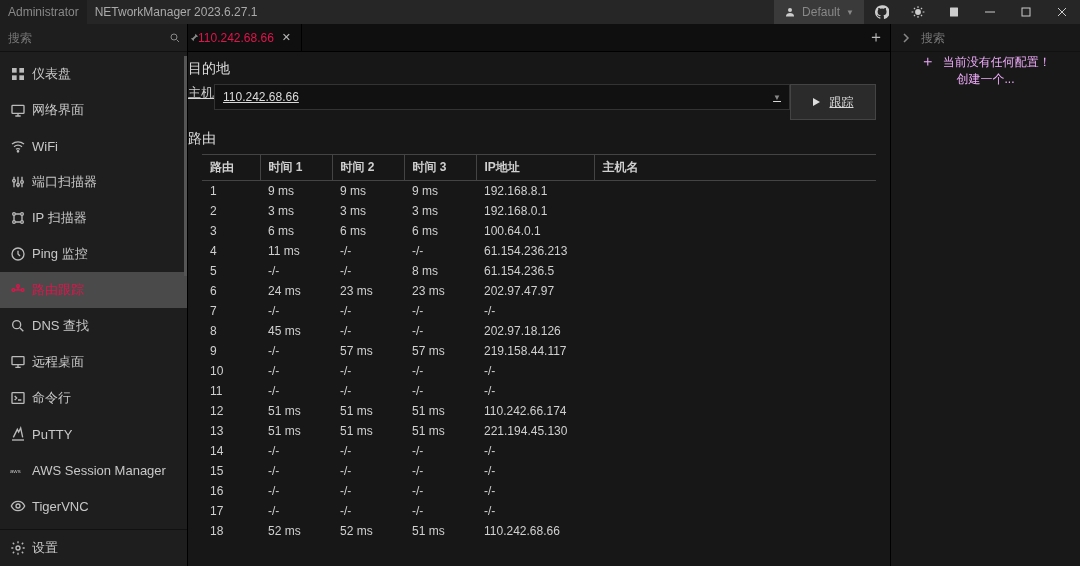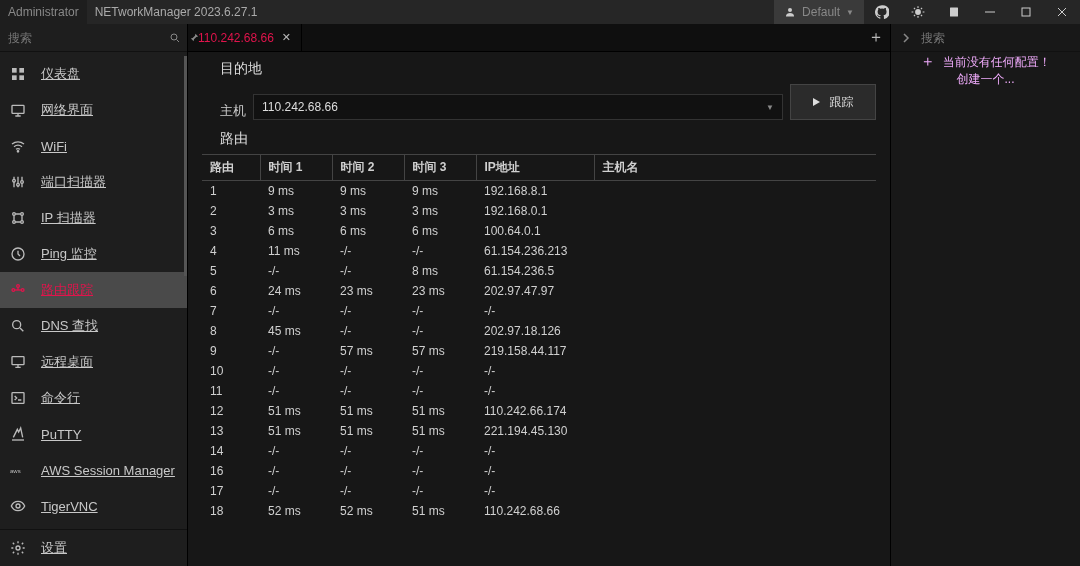--- a/index.html
+++ b/index.html
@@ -59,23 +59,22 @@
     border-bottom: 1px solid #111;
   }
   .sidebar-search input {
     flex:1; background:transparent; border:none; outline:none;
     color:var(--text); font-size:12px;
   }
   .sidebar-search .sicon { color:#888; padding:0 4px; }
   .nav { flex:1; overflow-y:auto; padding-top:4px; position:relative; }
   .nav-item {
     height: 36px; display:flex; align-items:center;
-    padding: 0 10px; gap:13px; color:#c8c8c8;
+    padding: 0 10px; gap:4px; color:#c8c8c8;
     font-size:13px;
-    text-decoration:underline;
   }
   .nav-item .nicon { width:18px; text-align:center; color:#bbb; }
   .nav-item.selected { background: var(--bg-selected); color: var(--accent); }
   .nav-item.selected .nicon { color: var(--accent); }
   .nav-footer { border-top:1px solid #111; }
   .nav-scrollthumb {
     position:absolute; right:0; top:4px; width:3px; height:220px; background:#555;
   }
 
   
@@ -92,23 +91,23 @@
   .tab {
     display:flex; align-items:center; gap:8px;
     padding:0 10px; color:var(--accent);
     border-right:1px solid #000;
     font-size:12px;
   }
   .tab .close { color:#bbb; font-size:11px; }
   .tabbar .tab-spacer { flex:1; }
   .tabbar .addtab { width:28px; display:flex; align-items:center; justify-content:center; color:#bbb; font-size:16px; }
 
-  .section { padding: 8px 14px 0 14px; margin-left: 18px; }
+  .section { padding: 8px 14px 0 0; }
   .sec-title { font-size:14px; color:#ddd; margin-bottom:6px; }
-  .hostrow { display:flex; align-items:flex-end; gap:7px; margin-bottom:10px; }
+  .hostrow { display:flex; align-items:flex-start; gap:0; margin-bottom:10px;text-decoration:underline; }
   .hostrow .lbl { color:#ccc; font-size:13px; width:26px; }
   .hostrow .hostinput {
     flex:1; height:26px; background:#111; border:1px solid #333;
     display:flex; align-items:center; padding:0 8px; color:#ddd;
     justify-content:space-between;
   }
   .hostrow .runbtn {
     width:86px; height:36px; background:#2b2b2b; border:1px solid #444;
     display:flex; align-items:center; justify-content:center; gap:10px;
     color:#ddd; font-size:12px;
@@ -514,20 +513,28 @@
               </tr>
               <tr>
                 <td>14</td>
                 <td>-/-</td>
                 <td>-/-</td>
                 <td>-/-</td>
                 <td>-/-</td>
                 <td></td>
               </tr>
               <tr>
+                <td>15</td>
+                <td>-/-</td>
+                <td>-/-</td>
+                <td>-/-</td>
+                <td>-/-</td>
+                <td></td>
+              </tr>
+              <tr>
                 <td>16</td>
                 <td>-/-</td>
                 <td>-/-</td>
                 <td>-/-</td>
                 <td>-/-</td>
                 <td></td>
               </tr>
               <tr>
                 <td>17</td>
                 <td>-/-</td>

